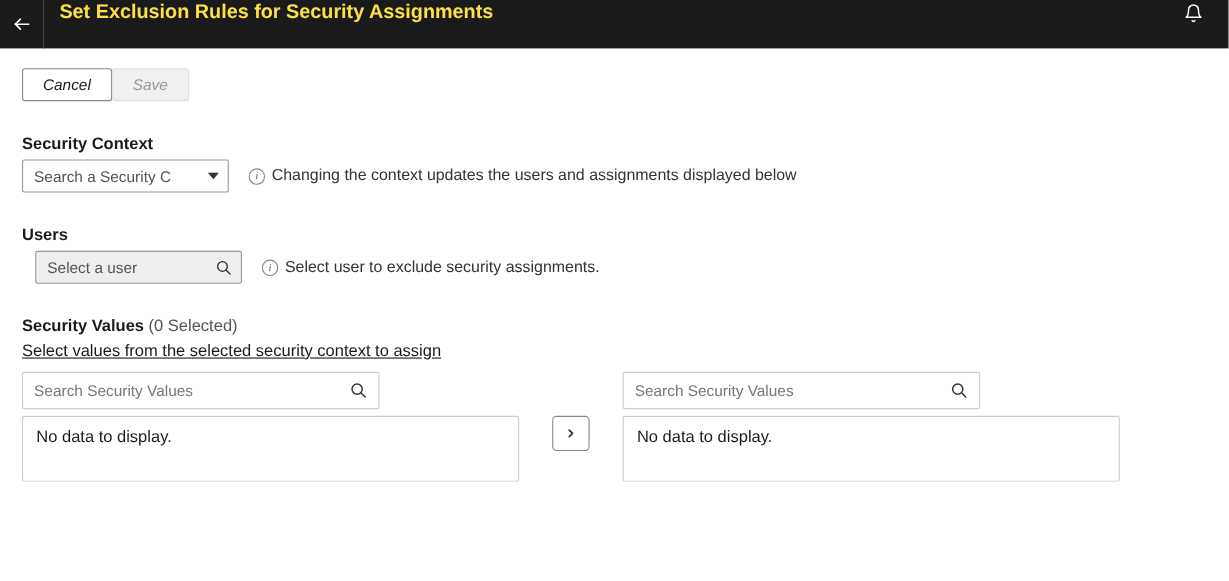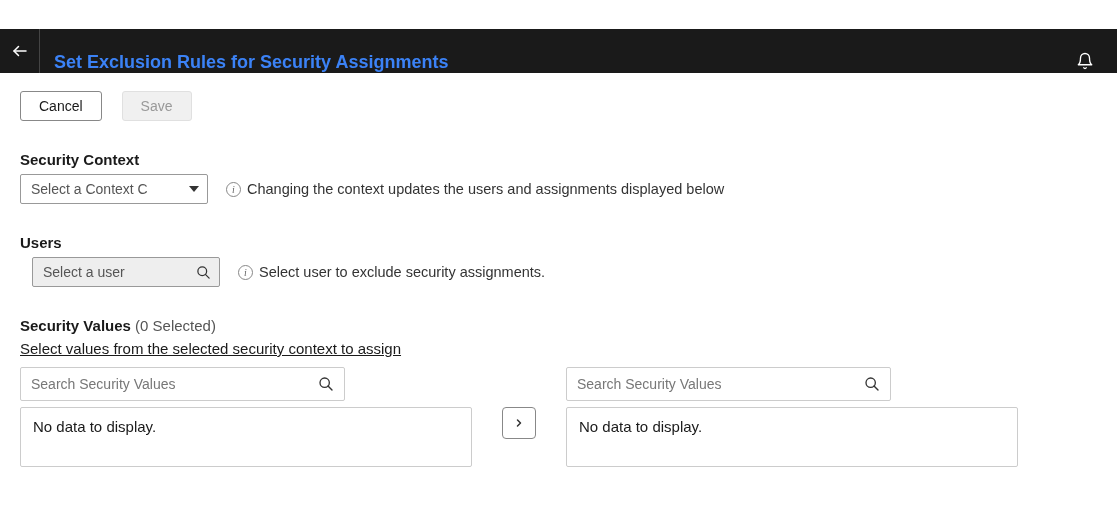--- a/index.html
+++ b/index.html
@@ -5,26 +5,25 @@
     * { box-sizing: border-box; margin: 0; padding: 0; }
     body {
       font-family: "Segoe UI", Arial, sans-serif;
       font-size: 14px;
       color: #1a1a1a;
       background: #ffffff;
       width: 1117px;
     }
     .header {
       background: #1a1a1a;
-      color: #3b82f6;
+      color: #fde047;
       height: 44px;
       display: flex;
-      align-items: flex-end;
+      align-items: flex-start;
       padding: 0 20px 0 0;
-      margin-top: 29px;
     }
     .back-btn {
       width: 40px;
       height: 44px;
       display: flex;
       align-items: center;
       justify-content: center;
       border-right: 1px solid #444;
       cursor: pointer;
     }
@@ -50,22 +49,23 @@
     }
     .description {
       flex: 1;
       font-size: 15px;
       line-height: 1.4;
       color: #1a1a1a;
       padding-right: 20px;
     }
     .action-buttons {
       display: flex;
-      gap: 20px;
+      gap: 0;
       align-items: flex-start;
+      font-style: italic;
     }
     .btn {
       height: 30px;
       padding: 0 18px;
       font-size: 14px;
       border-radius: 3px;
       cursor: pointer;
       display: flex;
       align-items: center;
       justify-content: center;
@@ -232,21 +232,21 @@
     <div class="action-buttons">
       <div class="btn btn-cancel">Cancel</div>
       <div class="btn btn-save">Save</div>
     </div>
   </div>
 
   <div class="section">
     <div class="section-label">Security Context</div>
     <div class="control-row">
       <div class="select-box">
-        <span class="select-text">Select a Context C</span>
+        <span class="select-text">Search a Security C</span>
         <span class="right-icon">
           <svg width="10" height="10" viewBox="0 0 10 10">
               <polygon points="0,2 10,2 5,8" fill="#333"></polygon>
             </svg>
         </span>
       </div>
       <div class="info-text">
         <span class="info-icon">i</span>
         <span>Changing the context updates the users and assignments displayed below</span>
       </div>

